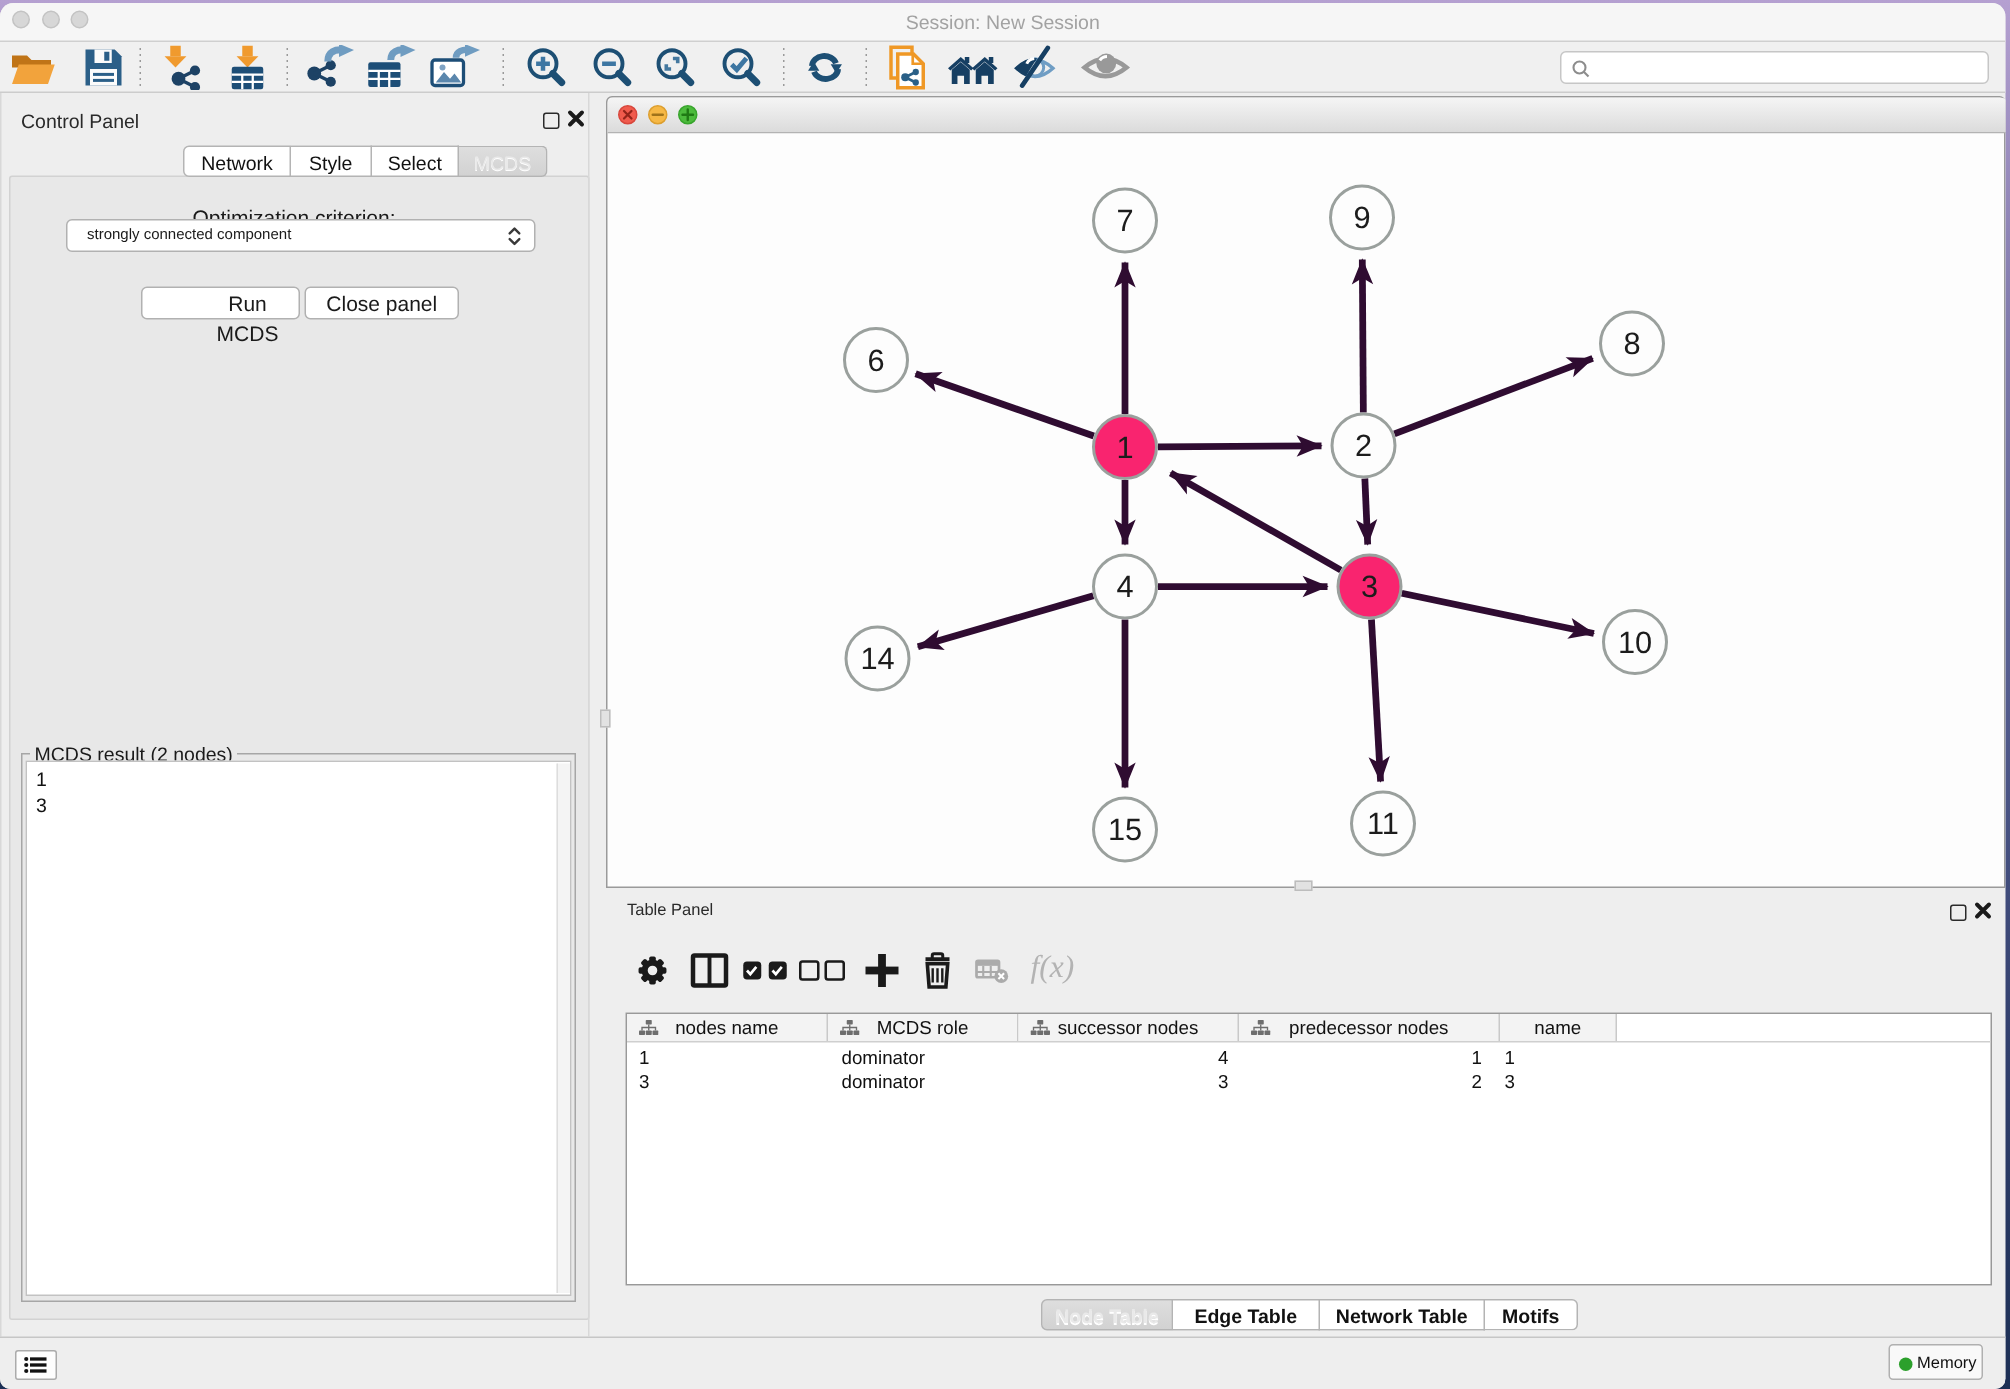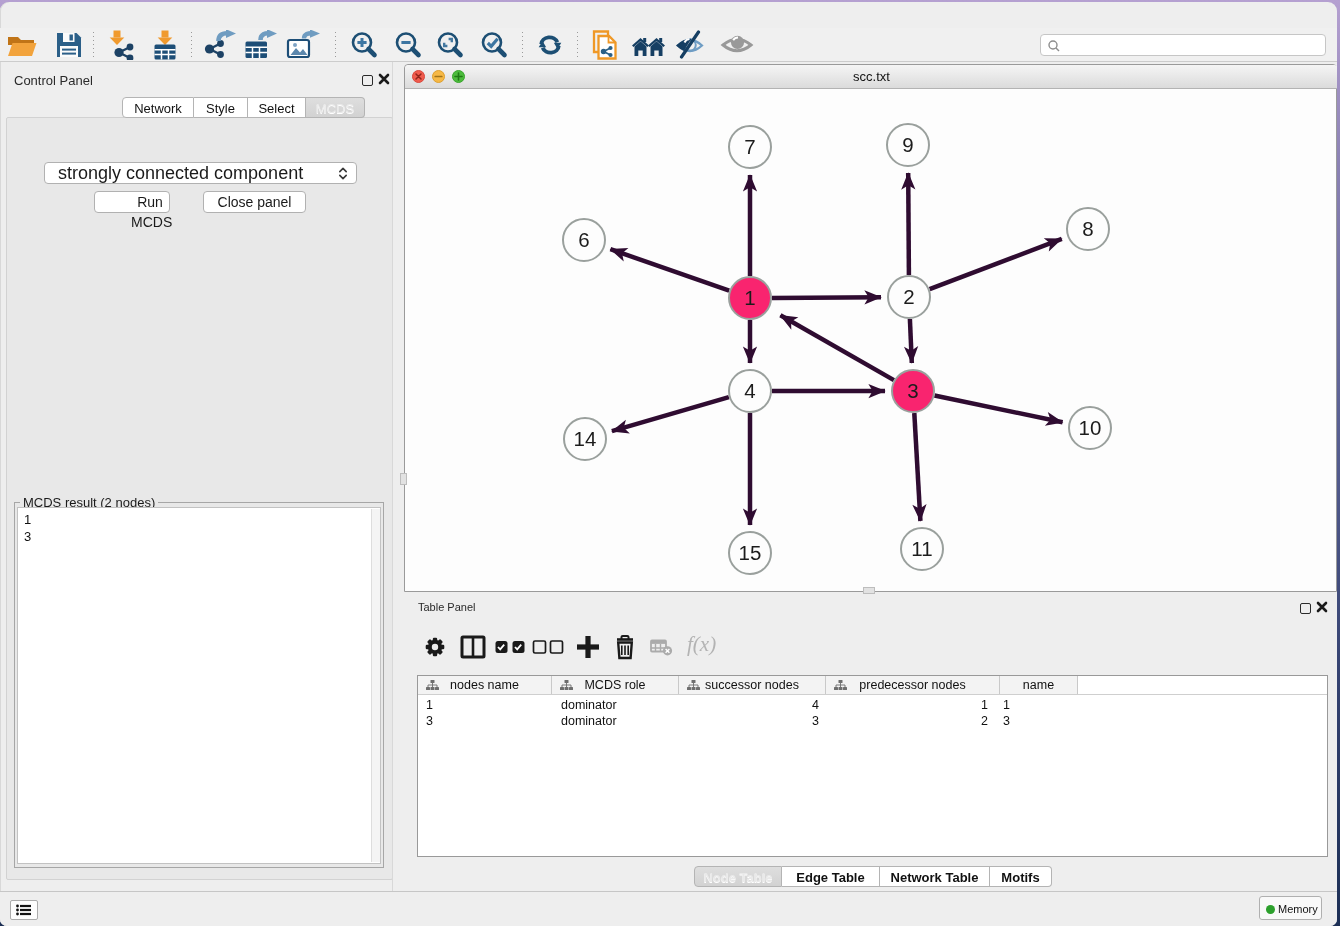--- a/index.html
+++ b/index.html
@@ -23,22 +23,22 @@
 #cphead{left:14px;top:73px;font-size:13px;color:#2a2a2a;}
 .flbtn{position:absolute;width:9px;height:9px;border:1.6px solid #2a2a2a;border-radius:2px;box-sizing:content-box;}
 .tabstrip{position:absolute;height:21px;display:flex;}
 .tab{height:21px;line-height:21px;font-size:13px;color:#111;background:#ffffff;
  border:1px solid #b4b4b4;border-left:none;text-align:center;box-sizing:border-box;}
 .tab.first{border-left:1px solid #b4b4b4;border-radius:4px 0 0 4px;}
 .tab.last{border-radius:0 4px 4px 0;}
 .tab.sel{background:linear-gradient(#dedede,#d2d2d2);color:#e9e9e9;text-shadow:0 1px 0 #ffffff;}
 #cppane{left:6px;top:117px;width:385px;height:761px;background:#e8e8e8;border:1px solid #d2d2d2;border-radius:2px;}
 #optlabel{left:0px;top:137px;width:392px;text-align:center;font-size:14px;color:#1a1a1a;}
-#dropdown{left:44px;top:162px;width:313px;height:22px;background:#ffffff;border:1px solid #b1b1b1;
- border-radius:4px;box-sizing:border-box;font-size:18px;color:#1a1a1a;line-height:20px;padding-left:13px;}
+#dropdown{left:44px;top:146px;width:313px;height:22px;background:#ffffff;border:1px solid #b1b1b1;
+ border-radius:4px;box-sizing:border-box;font-size:10px;color:#1a1a1a;line-height:20px;padding-left:13px;}
 .btn{position:absolute;height:22px;background:#ffffff;border:1px solid #b1b1b1;border-radius:4px;
  box-sizing:border-box;font-size:14px;color:#1a1a1a;text-align:center;line-height:20px;}
 #fieldset{left:14px;top:502px;width:370px;height:366px;border:1px solid #a6a6a6;box-sizing:border-box;}
 #fslabel{left:20px;top:495px;background:#e8e8e8;padding:0 3px;font-size:13px;color:#1a1a1a;}
 #mcdstext{left:17px;top:507px;width:364px;height:357px;background:#ffffff;border:1px solid #c2c2c2;
  box-sizing:border-box;font-size:13px;color:#111;}
 #mcdssb{left:371px;top:509px;width:8px;height:353px;background:#f4f4f4;border-left:1px solid #dddddd;}
 
 #netwin{left:404px;top:64px;width:933px;height:528px;background:#fdfdfd;border:1px solid #9a9a9a;
  box-sizing:border-box;border-radius:4px 4px 0 0;}
@@ -58,20 +58,26 @@
 #statusbar{left:0;top:891px;width:1337px;height:35px;background:#eeeeee;border-top:1px solid #c6c6c6;}
 #listbtn{position:absolute;left:10px;top:8px;width:28px;height:20px;background:#fdfdfd;
  border:1px solid #ababab;border-radius:2px;box-sizing:border-box;}
 #membtn{position:absolute;left:1259px;top:4px;width:63px;height:24px;background:#f9f9f9;
  border:1px solid #b0b0b0;border-radius:3px;box-sizing:border-box;font-size:12px;color:#111;text-align:right;}
 </style></head>
 <body>
 <div id="win">
     <div id="g">
 
+  <div class="abs" id="titlebar">
+    <div class="tl" style="left:8px;"></div>
+    <div class="tl" style="left:28px;"></div>
+    <div class="tl" style="left:47px;"></div>
+    <div class="abs" id="title">Session: New Session</div>
+  </div>
 
   <div class="abs" id="toolbar">
 
     <svg class="tbi" style="left:5px;" width="34" height="30" viewBox="0 0 34 30">
       <path d="M3 7 h10 l3 3 h13 v5 H3 z" fill="#c07417"></path>
       <path d="M3 26 L7.5 13 H31.5 L27 26 z" fill="#f2a33c"></path>
     </svg>
 
     <svg class="tbi" style="left:52px;" width="34" height="30" viewBox="0 0 34 30">
       <path d="M5 3 h19.5 l4.5 4.5 V27 H5 z" fill="#2b5f88"></path>
@@ -221,27 +227,28 @@
   <svg class="abs" style="left:378px;top:73px;" width="12" height="12" viewBox="0 0 12 12">
     <path d="M2 2 L10 10 M10 2 L2 10" stroke="#1a1a1a" stroke-width="2.6" stroke-linecap="round"></path>
   </svg>
   <div class="abs" id="cppane"></div>
   <div class="tabstrip" style="left:79px;top:97px;">
     <div class="tab first" style="width:72px;margin-left:43px;">Network</div>
         <div class="tab" style="width:54px;">Style</div>
         <div class="tab" style="width:58px;">Select</div>
         <div class="tab sel last" style="width:59px;">MCDS</div>
   </div>
+  <div class="abs" id="optlabel">Optimization criterion:</div>
   <div class="abs" id="dropdown">strongly connected component
     <svg width="10" height="13" style="position:absolute;right:8px;top:3.5px;" viewBox="0 0 10 13">
       <path d="M1.8 4.6 L5 1.4 L8.2 4.6" fill="none" stroke="#3a3a3a" stroke-width="1.6" stroke-linecap="round" stroke-linejoin="round"></path>
       <path d="M1.8 8.4 L5 11.6 L8.2 8.4" fill="none" stroke="#3a3a3a" stroke-width="1.6" stroke-linecap="round" stroke-linejoin="round"></path>
     </svg>
   </div>
-  <div class="btn" style="left:94px;top:191px;width:76px;padding-left:36px;">Run MCDS</div>
+  <div class="btn" style="left:94px;top:191px;width:106px;padding-left:36px;">Run MCDS</div>
   <div class="btn" style="left:203px;top:191px;width:103px;">Close panel</div>
   <div class="abs" id="fieldset"></div>
   <div class="abs" id="fslabel">MCDS result (2 nodes)</div>
   <div class="abs" id="mcdstext">
         <div style="padding:3px 0 0 6px;line-height:17px;">1<br>3</div>
       </div>
   <div class="abs" id="mcdssb"></div>
   <div class="abs" style="left:392px;top:62px;width:1px;height:829px;background:#d8d8d8;"></div>
 
   <div class="abs" id="netwin">
@@ -251,21 +258,20 @@
       <div class="mtl" style="left:47px;background:#4cbb3c;border:1px solid #38a52c;"></div>
       <svg style="position:absolute;left:7px;top:5px;" width="13" height="13" viewBox="0 0 13 13">
         <path d="M4 4 L9 9 M9 4 L4 9" stroke="#93241a" stroke-width="1.5" stroke-linecap="round"></path>
           </svg>
       <svg style="position:absolute;left:27px;top:5px;" width="13" height="13" viewBox="0 0 13 13">
         <path d="M3.2 6.5 L9.8 6.5" stroke="#a0731a" stroke-width="1.7" stroke-linecap="round"></path>
           </svg>
       <svg style="position:absolute;left:47px;top:5px;" width="13" height="13" viewBox="0 0 13 13">
         <path d="M3 6.5 L10 6.5 M6.5 3 L6.5 10" stroke="#1f7a14" stroke-width="1.6" stroke-linecap="round"></path>
           </svg>
-      <div id="netname">scc.txt</div>
     </div>
     <svg style="position:absolute;left:0px;top:24px;" width="933" height="503" viewBox="0 0 933 503">
       <defs>
         <marker id="arr" viewBox="0 0 12 10" refX="11" refY="5" markerWidth="19" markerHeight="16" orient="auto" markerUnits="userSpaceOnUse">
           <path d="M0.5 0.5 L11.5 5 L0.5 9.5 L3.2 5 z" fill="#2f0c31"></path>
         </marker>
       </defs>
       <g stroke="#2f0c31" stroke-width="4.5" marker-end="url(#arr)">
         <line x1="345.0" y1="187.0" x2="345.0" y2="86.0"></line>
         <line x1="324.2" y1="201.7" x2="205.4" y2="160.2"></line>

